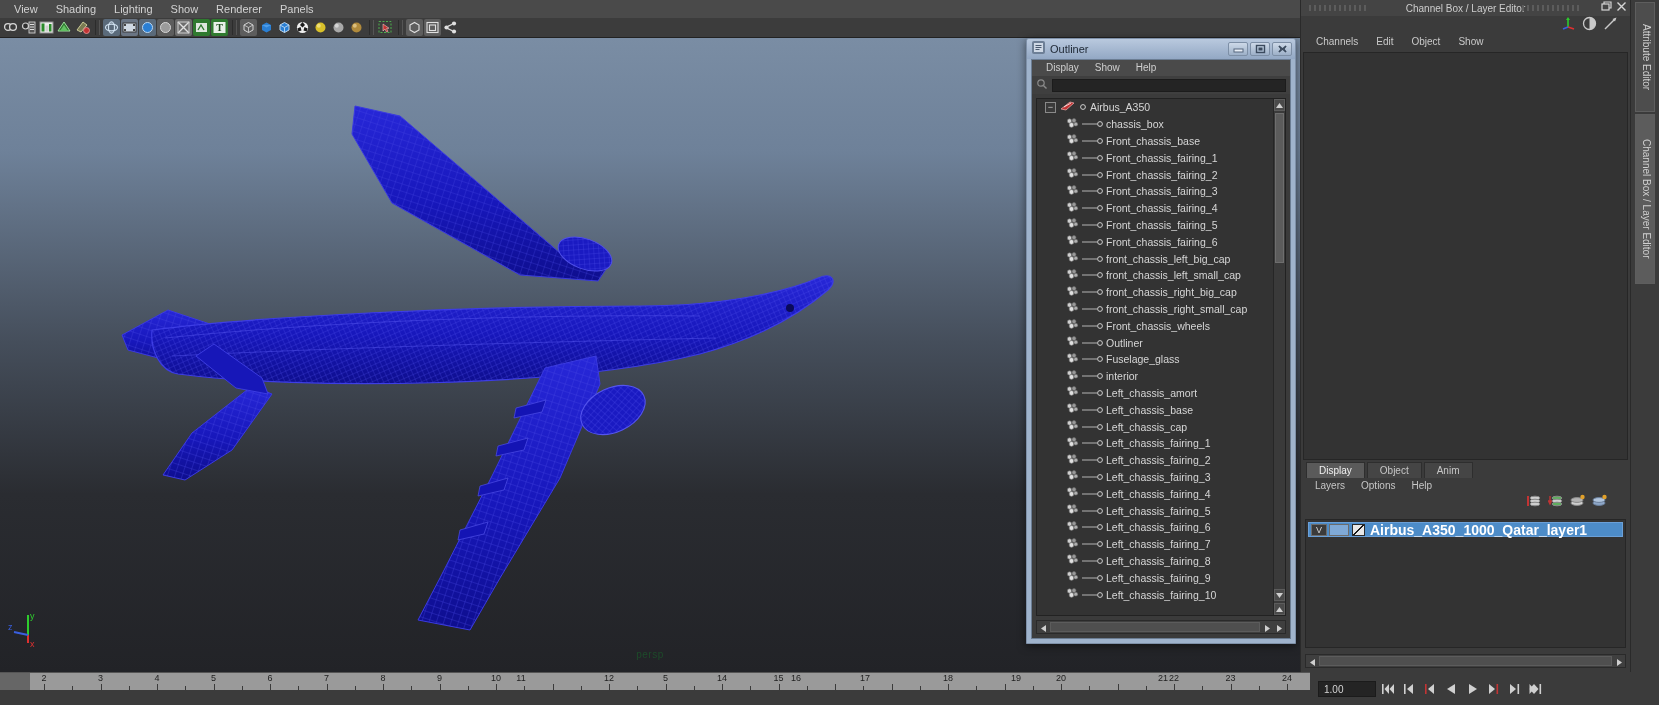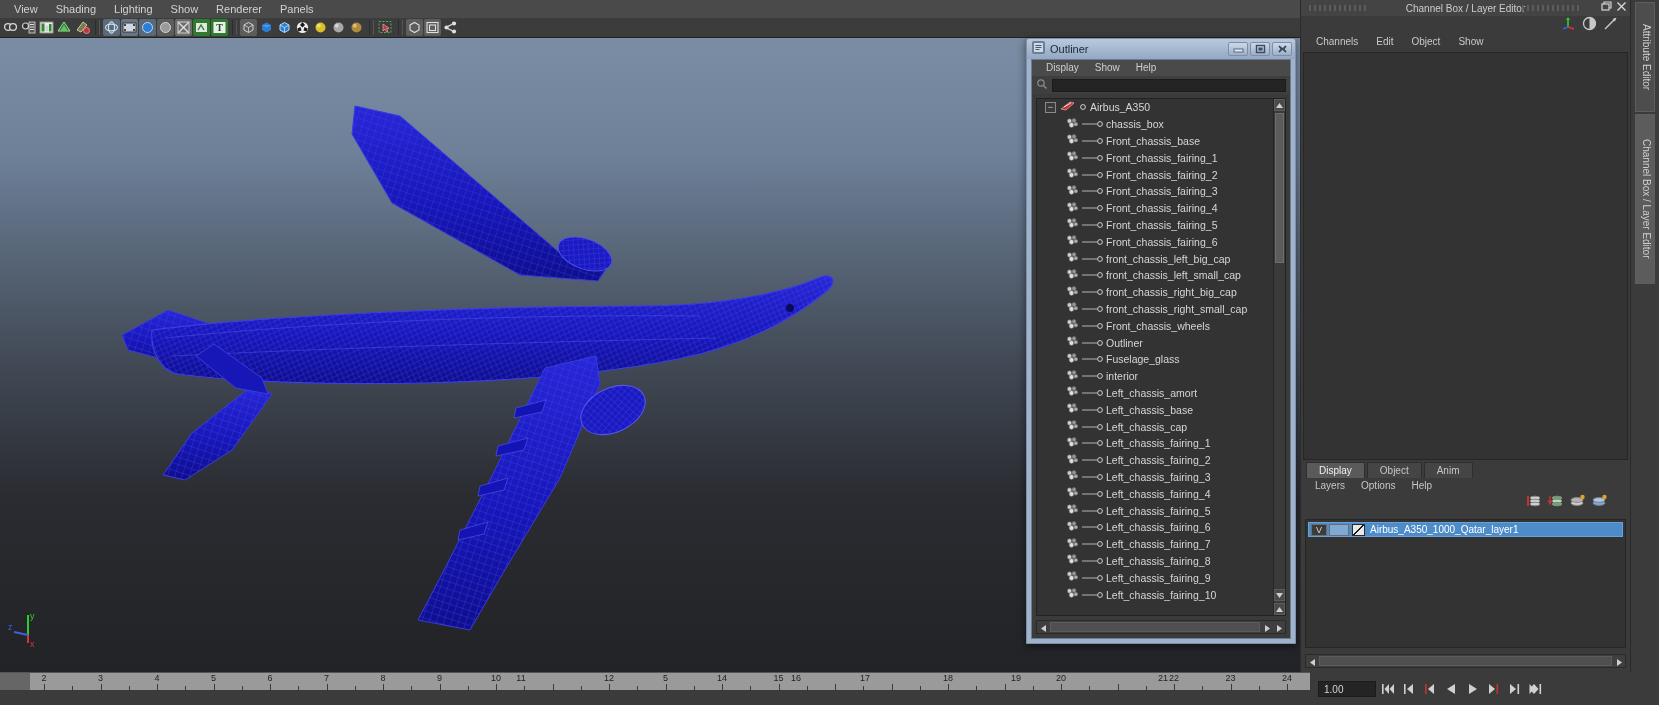--- a/index.html
+++ b/index.html
@@ -96,21 +96,21 @@
                padding-right:20px; gap:6px; }
   .lay-list { position:absolute; left:2px; top:57px; right:2px; bottom:22px;
               background:#333; border:1px solid #262626; padding-top:2px; }
   .lay-row { display:flex; align-items:center; height:15px; margin:0 2px;
              background:#4d8cc8; border:1px solid #6ba0d8; padding-left:2px; }
   .lay-v { width:16px; height:12px; background:#3b3b3b; border:1px solid #6d6d6d;
            color:#d8d8d8; font-size:9px; text-align:center; line-height:11px; }
   .lay-blank { width:20px; height:12px; background:#7fa9d6; border:1px solid #6d6d6d; margin-left:2px; }
   .lay-swatch { width:13px; height:12px; margin-left:3px; border:1px solid #2a2a2a;
                 background:linear-gradient(135deg,#e8e8e8 45%,#1a1a1a 45%,#1a1a1a 55%,#e8e8e8 55%); }
-  .lay-name { color:#ffffff; font-size:10px; margin-left:5px; }
+  .lay-name { color:#ffffff; font-size:14px; margin-left:5px;font-weight:bold; }
   .lay-hscroll { position:absolute; left:2px; right:2px; bottom:2px; height:14px;
                  background:#3f3f3f; border:1px solid #2a2a2a; display:flex; align-items:center; }
 
   
   .vtabs { position:absolute; left:1630px; top:0; width:29px; height:672px; background:#3b3b3b;
            border-left:1px solid #2a2a2a; }
   .vtab { width:20px; margin:2px auto; background:#4d4d4d; border:1px solid #5e5e5e;
           color:#d0d0d0; font-size:10px; writing-mode:vertical-rl; text-orientation:mixed;
           padding:6px 2px; text-align:center; }
   .vtab.active { background:#5c5c5c; }
@@ -361,20 +361,21 @@
       <svg width="40" height="45" viewBox="0 0 40 45">
         <line x1="20" y1="30" x2="20" y2="10" stroke="#2ecc2e" stroke-width="2"></line>
         <text x="22" y="14" font-size="9" fill="#2ecc2e" font-family="Liberation Sans, sans-serif">y</text>
         <line x1="20" y1="30" x2="20" y2="38" stroke="#e03030" stroke-width="2"></line>
         <text x="22" y="42" font-size="9" fill="#e03030" font-family="Liberation Sans, sans-serif">x</text>
         <line x1="20" y1="30" x2="6" y2="27" stroke="#3a5fe0" stroke-width="2"></line>
         <text x="0" y="25" font-size="9" fill="#3a5fe0" font-family="Liberation Sans, sans-serif">z</text>
       </svg>
     </div>
 
+    <div class="persp-label">persp</div>
   </div>
 
   <div class="outliner">
     <div class="ol-title">
       <span>
         <svg width="13" height="13" viewBox="0 0 13 13">
             <rect width="13" height="13" rx="2" fill="#6d7f96"></rect>
             <rect x="2" y="2" width="9" height="9" fill="#cfd9e6"></rect>
             <path d="M3.5 4.5 h6 M3.5 6.5 h6 M3.5 8.5 h4" stroke="#4a5a70" stroke-width="1"></path>
           </svg>

